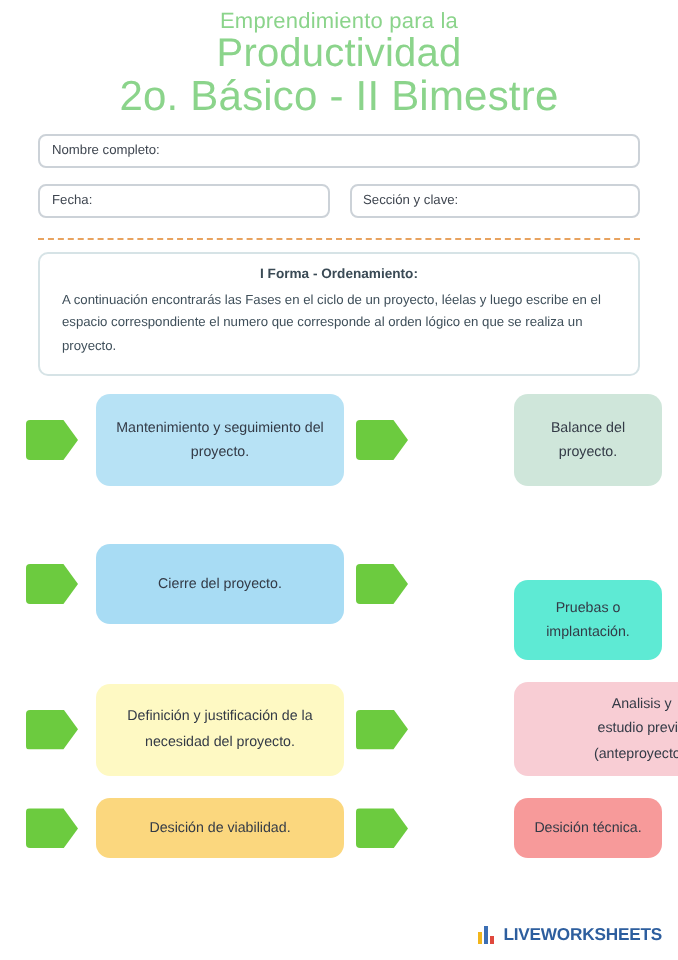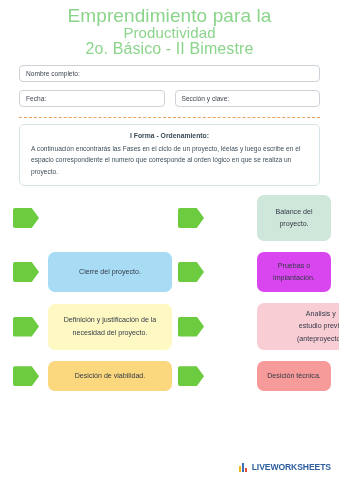--- a/index.html
+++ b/index.html
@@ -20,23 +20,23 @@
   .title-block {
     padding: 6px 20px 2px 20px;
     text-align: center;
   }
   .title-line {
     color: #8bd48b;
     font-weight: 400;
     letter-spacing: 0.1px;
     line-height: 1.02;
   }
-  .title-line-1 { font-size: 19px; }
-  .title-line-2 { font-size: 15px; }
-  .title-line-3 { font-size: 16px; }
+  .title-line-1 { font-size: 11px; }
+  .title-line-2 { font-size: 20px; }
+  .title-line-3 { font-size: 21px; }
 
   
   .fields {
     padding: 6px 19px 0 19px;
   }
   .field {
     border: 1px solid #ccd2d8;
     border-radius: 4px;
     height: 17px;
     background: #fff;
@@ -130,21 +130,21 @@
     line-height: 1.75;
     color: #333a46;
   }
   .card-h3 { min-height: 46px; }
   .card-h2 { min-height: 40px; }
   .card-h1 { min-height: 30px; }
 
   .c-blue   { background: #b7e2f5; }
   .c-mint   { background: #cfe6da; }
   .c-blue2  { background: #a8dcf4; }
-  .c-teal   { background: #d946ef; }
+  .c-teal   { background: #5eead4; margin-top: 36px; }
   .c-yellow { background: #fef9c3; }
   .c-pink   { background: #f8cdd4; padding-left: 40px; }
   .c-yellow2{ background: #fbd77e; }
   .c-red    { background: #f79a9a; }
 
   
   .footer {
     position: absolute;
     right: 8px;
     bottom: 8px;
@@ -202,20 +202,21 @@
 <div class="instructions">
   <div class="instr-title">I Forma - Ordenamiento:</div>
   <div class="instr-body">A continuación encontrarás las Fases en el ciclo de un proyecto, léelas y luego escribe en el espacio correspondiente el numero que corresponde al orden lógico en que se realiza un proyecto.</div>
 </div>
 
 <div class="exercise">
 
   <div class="ex-row">
     <div class="ex-col">
       <div class="arrow-input"></div>
+      <div class="card c-blue card-h3">Mantenimiento y seguimiento del proyecto.</div>
     </div>
     <div class="ex-col ex-col-right">
       <div class="arrow-input"></div>
       <div class="card c-mint card-h3">Balance del proyecto.</div>
     </div>
   </div>
 
   <div class="ex-row">
     <div class="ex-col">
       <div class="arrow-input"></div>

